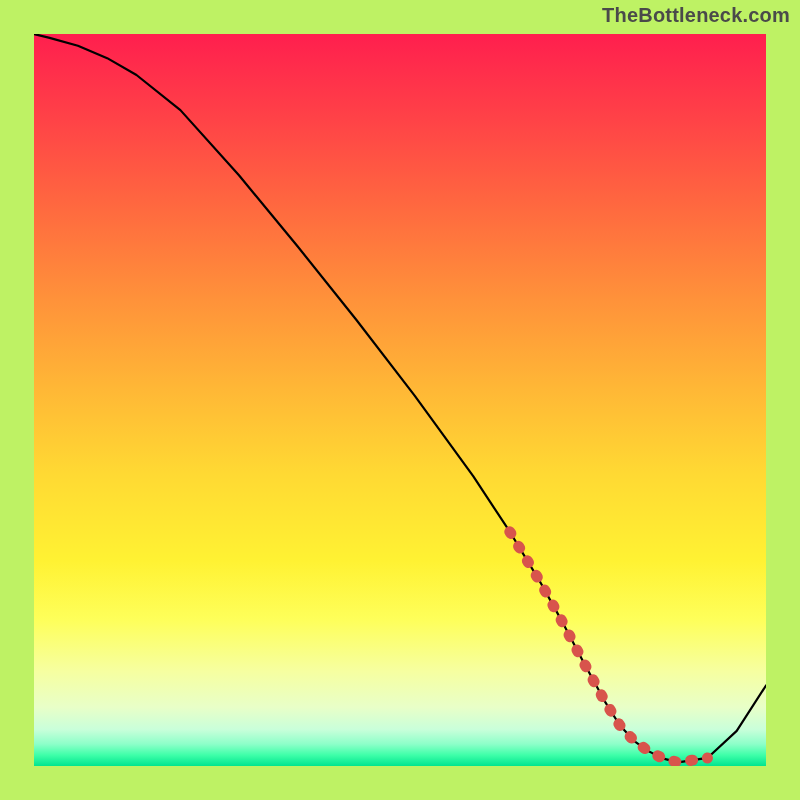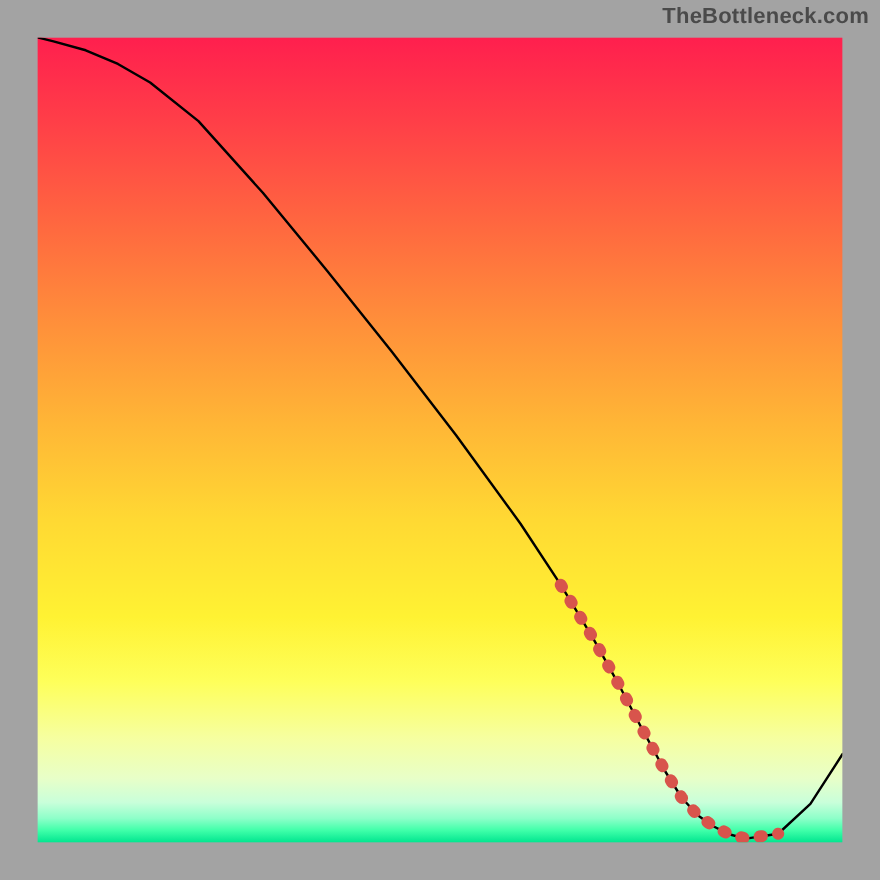--- a/index.html
+++ b/index.html
@@ -8,21 +8,21 @@
     width: 800px;
     height: 800px;
     background: #000000;
     font-family: Arial, Helvetica, sans-serif;
     overflow: hidden;
   }
   .stage {
     position: relative;
     width: 800px;
     height: 800px;
-    background: #a3a3a3;
+    background: #bef264;
   }
   .watermark {
     position: absolute;
     top: 4px;
     right: 10px;
     color: #4a4a4a;
     font-size: 20px;
     font-weight: 600;
     letter-spacing: 0.2px;
     user-select: none;

